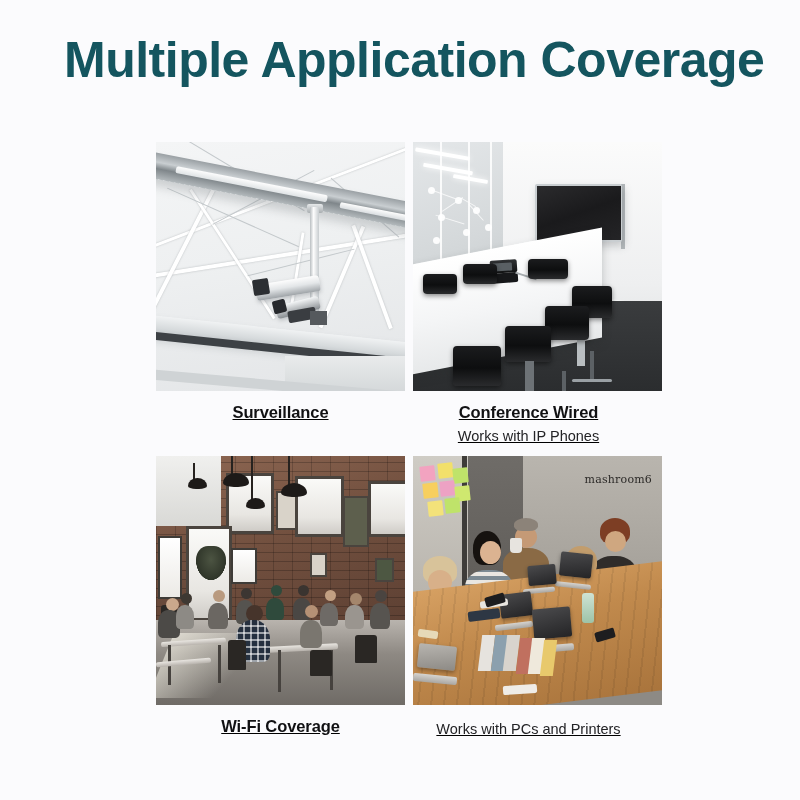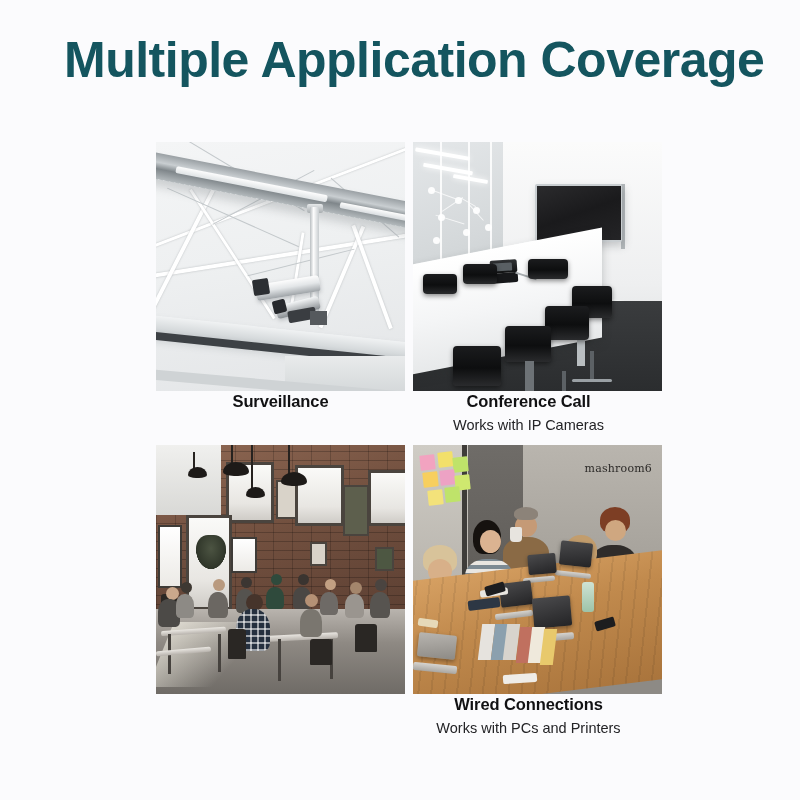--- a/index.html
+++ b/index.html
@@ -43,21 +43,23 @@
     width: 249px;
   }
   .thumb {
     width: 249px;
     height: 249px;
     position: relative;
     overflow: hidden;
     background: #d8d8d8;
   }
   .caption {
+    padding-top: 11px;
     text-align: center;
+    text-decoration: underline;
   }
   .cap-title {
     font-size: 16.5px;
     font-weight: bold;
     color: #111113;
     line-height: 1.25;
     letter-spacing: -0.1px;
   }
   .cap-sub {
     font-size: 14.5px;
@@ -462,22 +464,22 @@
       <div class="chair" style="left:64%;top:58%;width:40px;height:32px;"></div>
       <div class="chair-post" style="left:71%;top:84%;height:12%;"></div>
       <div class="chair-base" style="left:64%;top:95%;width:40px;"></div>
       <div class="chair" style="left:53%;top:66%;width:44px;height:34px;"></div>
       <div class="chair-post" style="left:60%;top:92%;height:9%;"></div>
       <div class="chair" style="left:37%;top:74%;width:46px;height:36px;"></div>
       <div class="chair" style="left:16%;top:82%;width:48px;height:40px;"></div>
       <div class="table-leg2"></div>
     </div>
     <div class="caption">
-      <div class="cap-title">Conference Call</div>
-      <div class="cap-sub">Works with IP Cameras</div>
+      <div class="cap-title">Conference Wired</div>
+      <div class="cap-sub">Works with IP Phones</div>
     </div>
   </div>
 
   <div class="card card-left">
     <div class="thumb ph-cafe">
       <div class="brick"></div>
       <div class="ceiling"></div>
       <div class="brick2"></div>
       <div class="winbig" style="left:28%;top:7%;width:17%;height:22%;"></div>
       <div class="winbig" style="left:56%;top:8%;width:17%;height:22%;"></div>
@@ -531,20 +533,21 @@
       <div class="head" style="left:36%;top:60%;width:17px;height:17px;background:#46342b;"></div>
       <div class="person plaid" style="left:32%;top:66%;width:34px;height:42px;"></div>
       <div class="chairblk" style="left:29%;top:74%;width:18px;height:30px;"></div>
       <div class="head" style="left:60%;top:60%;width:13px;height:13px;background:#b59175;"></div>
       <div class="person" style="left:58%;top:66%;width:22px;height:28px;background:#7a766f;"></div>
       <div class="chairblk" style="left:80%;top:72%;width:22px;height:28px;"></div>
       <div class="chairblk" style="left:62%;top:78%;width:22px;height:26px;"></div>
       <div class="tabletop" style="left:0%;top:82%;width:22%;height:5px;transform:rotate(-5deg);"></div>
     </div>
     <div class="caption">
+      <div class="cap-title">Wi-Fi Coverage</div>
     </div>
   </div>
 
   <div class="card card-right">
     <div class="thumb ph-work">
       <div class="wall-r"></div>
       <div class="wall-m"></div>
       <div class="wall-l"></div>
       <div class="doorframe"></div>
       <div class="sticky" style="left:3%;top:4%;background:#f2a3c0;"></div>
@@ -603,18 +606,17 @@
       <div class="swatch" style="left:27%;top:72%;background:#e6e3de;"></div>
       <div class="swatch" style="left:32%;top:72%;background:#8ba0ae;"></div>
       <div class="swatch" style="left:37%;top:72%;background:#d8d4cd;"></div>
       <div class="swatch" style="left:42%;top:73%;background:#c0705f;"></div>
       <div class="swatch" style="left:47%;top:73%;background:#efe9dc;"></div>
       <div class="swatch" style="left:52%;top:74%;background:#e8c96c;"></div>
       <div class="notebook" style="left:2%;top:70%;width:20px;height:8px;background:#e6d9b8;transform:rotate(8deg);"></div>
       <div class="notebook" style="left:36%;top:92%;width:34px;height:9px;background:#efece7;transform:rotate(-4deg);"></div>
     </div>
     <div class="caption">
-      <div class="cap-title">Wired Connections</div>
       <div class="cap-sub">Works with PCs and Printers</div>
     </div>
   </div>
 
 </div>
 
 </body></html>

